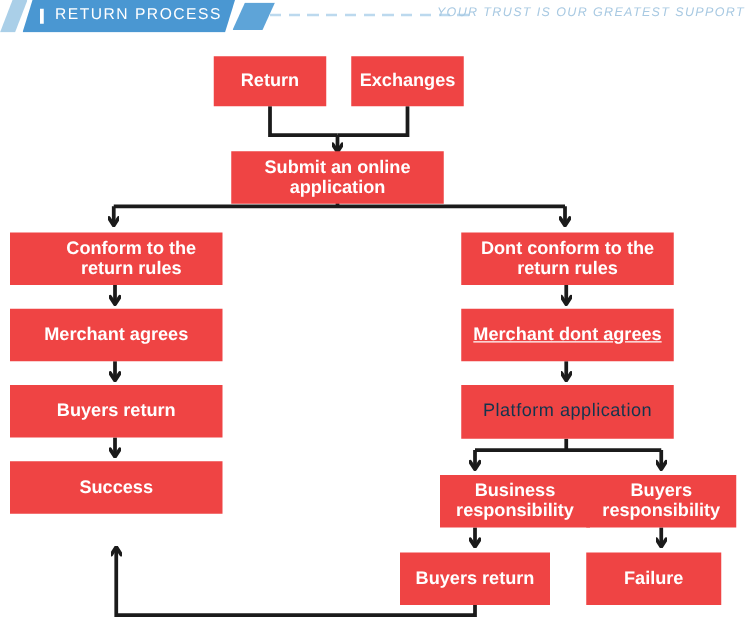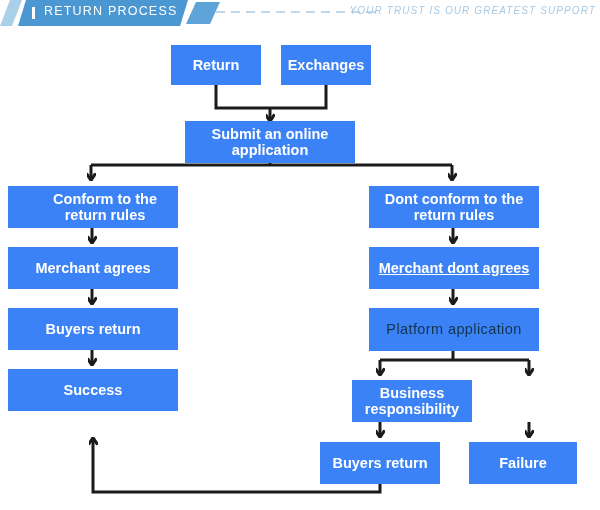--- a/index.html
+++ b/index.html
@@ -46,21 +46,21 @@
     position:absolute;right:4px;top:5px;
     color:#a8c9e2;font-size:10px;font-style:italic;letter-spacing:1.1px;
     font-family:"Liberation Sans", sans-serif;white-space:nowrap;
   }
 
   
   #flow{position:absolute;left:0;top:26px;width:600px;height:484px;}
 
   .node{
     position:absolute;
-    background:#3b82f6;
+    background:#ef4444;
     color:#ffffff;
     display:flex;align-items:center;justify-content:center;
     text-align:center;
     font-weight:bold;
     font-size:14.5px;
     line-height:1.12;
     box-sizing:border-box;
     padding:2px 4px;
     font-family:"Liberation Sans", sans-serif;
   }
@@ -141,18 +141,19 @@
   <div class="node" style="left:369px;top:221px;width:170px;height:42px;text-decoration:underline;">Merchant dont agrees</div>
 
   <div class="node" style="left:8px;top:282px;width:170px;height:42px;">Buyers return</div>
 
   <div class="node thin" style="left:369px;top:282px;width:170px;height:43px;">Platform application</div>
 
   <div class="node" style="left:8px;top:343px;width:170px;height:42px;">Success</div>
 
   <div class="node" style="left:320px;top:354px;width:120px;height:42px;margin-left:32px;">Business responsibility</div>
 
+  <div class="node" style="left:469px;top:354px;width:120px;height:42px;">Buyers responsibility</div>
 
   <div class="node" style="left:320px;top:416px;width:120px;height:42px;">Buyers return</div>
 
   <div class="node" style="left:469px;top:416px;width:108px;height:42px;">Failure</div>
 
 </div>
 
 </body></html>

